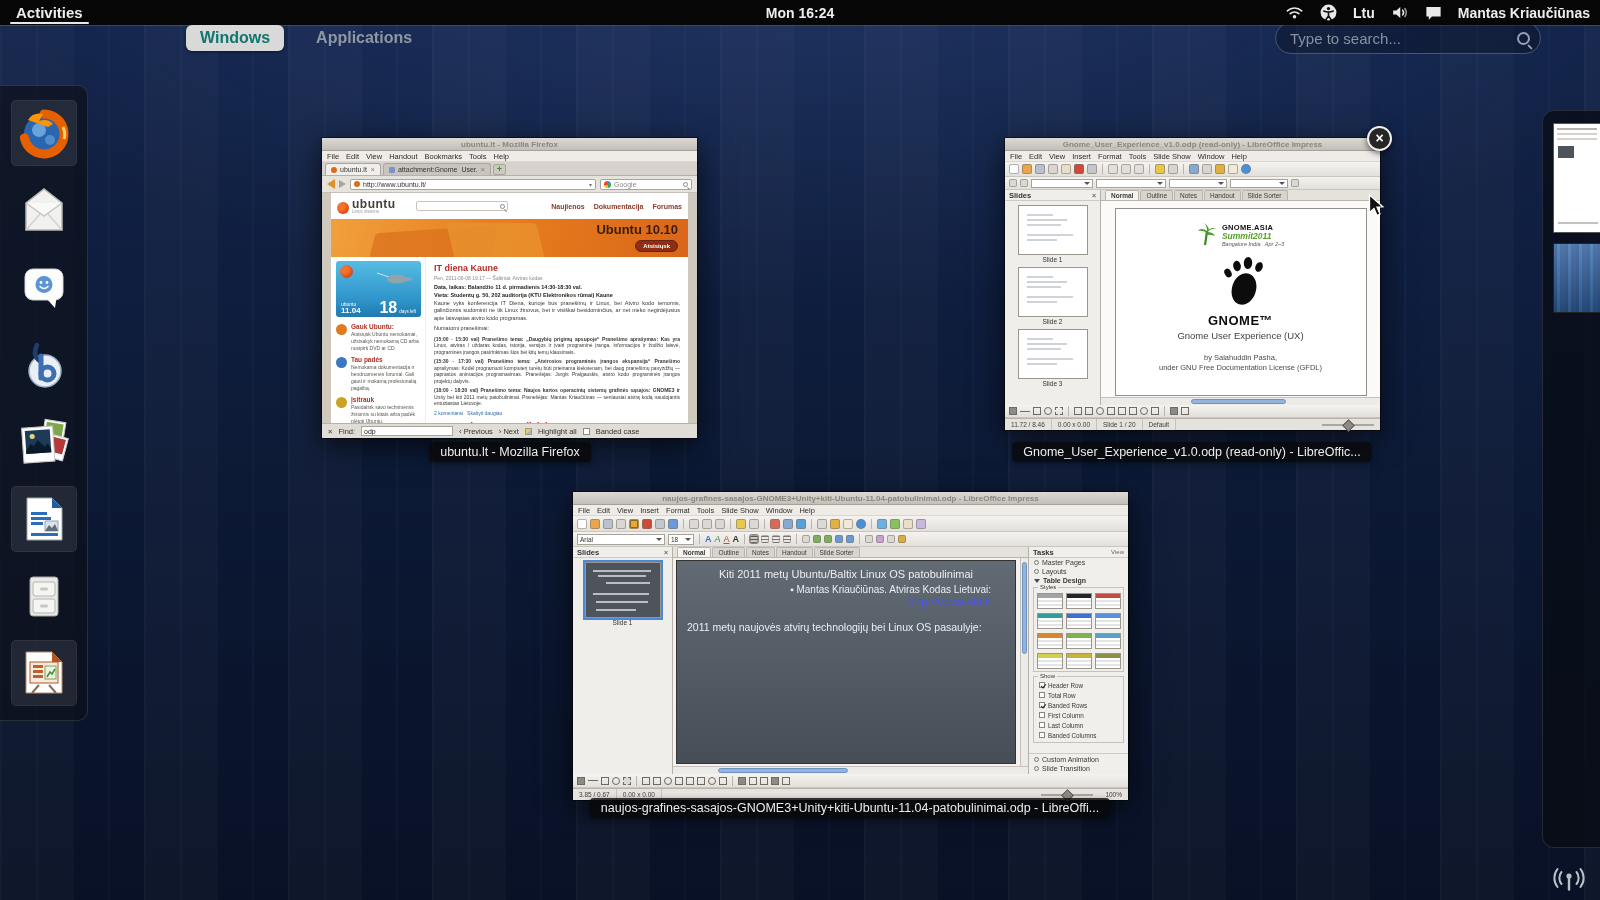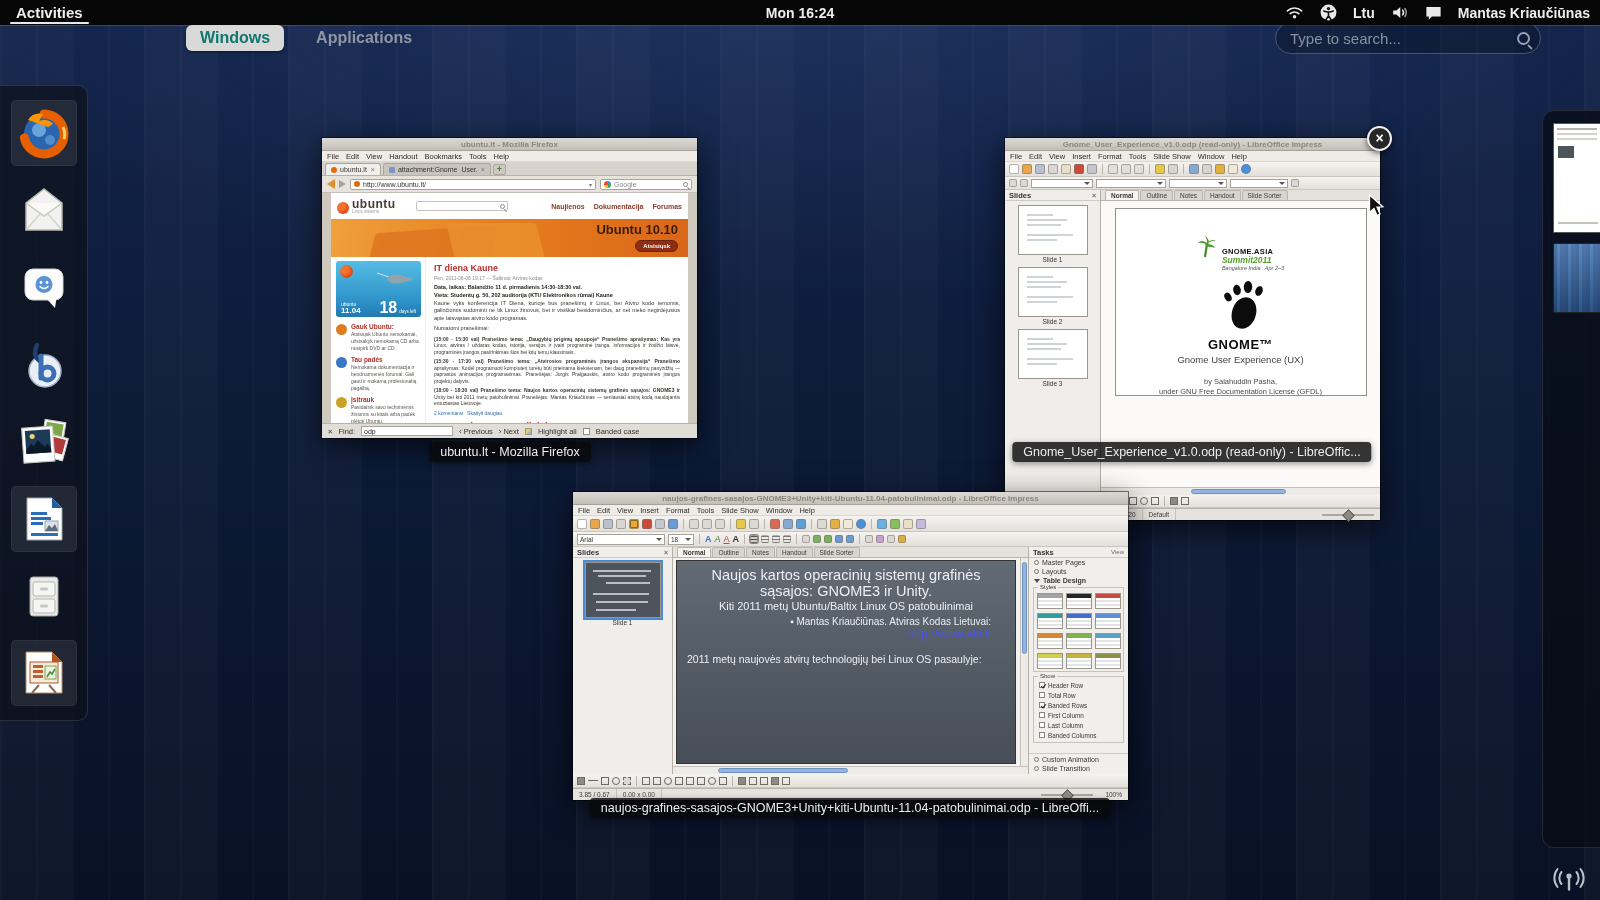--- a/index.html
+++ b/index.html
@@ -197,21 +197,21 @@
   .hscroll { height:8px; flex:0 0 8px; background:#ecebe7; border-top:1px solid #c5c1ba; position:relative; }
   .hscroll .thumb { position:absolute; top:1px; height:5px; background:#93b4dc; border:1px solid #6e93c2; border-radius:3px; }
   .vscroll { position:absolute; top:12px; bottom:9px; right:0; width:8px; background:#ecebe7; border-left:1px solid #c5c1ba; }
   .vscroll .thumb { position:absolute; left:1px; width:5px; background:#93b4dc; border:1px solid #6e93c2; border-radius:3px; }
 
   
   .g-canvas { flex:1; background:#fbfaf8; overflow:hidden; }
   .g-page { width:252px; height:188px; margin:7px auto 0 auto; background:#fff; border:1px solid #8f8f8d;
             text-align:center; overflow:hidden; }
   .summit { display:flex; align-items:center; justify-content:center; gap:5px; margin-top:14px; }
-  .summit-tx { text-align:left;margin-top:24px; }
+  .summit-tx { text-align:left; }
   .summit-brand { font-size:7.5px; font-weight:bold; color:#111; letter-spacing:.3px; }
   .summit-name { font-size:8.5px; font-weight:bold; font-style:italic; color:#56a12d; line-height:1; }
   .summit-sub { font-size:5.5px; font-style:italic; color:#555; }
   .gfoot { margin:10px auto 2px auto; width:46px; height:50px; }
   .gname { font-size:13px; font-weight:bold; color:#0c0c0c; letter-spacing:.5px; }
   .gsub { font-size:9.5px; color:#3f3f3f; margin-top:2px; }
   .gby { font-size:7.5px; color:#4a4a4a; margin-top:12px; }
   .glic { font-size:7.5px; color:#4a4a4a; margin-top:1px; }
 
   
@@ -554,21 +554,21 @@
       <span><span>‹</span> <span>Previous</span></span>
       <span><span>›</span> <span>Next</span></span>
       <span class="hl-ic"></span>
       <span>Highlight all</span>
       <span class="cb-sq"></span>
       <span>Banded case</span>
     </div>
   </div>
   <div class="caption" style="left:510px; top:442px;">ubuntu.lt - Mozilla Firefox</div>
 
-  <div class="win" style="left:1005px; top:138px; width:375px; height:382px;">
+  <div class="win" style="left:1005px; top:138px; width:375px; height:292px;">
     <div class="tbarw nowrap">Gnome_User_Experience_v1.0.odp (read-only) - LibreOffice Impress</div>
     <div class="mbar">
 
     <span class="mi">File</span>
         <span class="mi">Edit</span>
         <span class="mi">View</span>
         <span class="mi">Insert</span>
         <span class="mi">Format</span>
         <span class="mi">Tools</span>
         <span class="mi">Slide Show</span>
@@ -827,21 +827,20 @@
         <div class="vtabs">
 
         <span class="vtab">Normal</span>
             <span class="vtab">Outline</span>
             <span class="vtab">Notes</span>
             <span class="vtab">Handout</span>
             <span class="vtab">Slide Sorter</span>
           </div>
         <div class="n-canvas">
           <div class="n-page">
-            <div class="n-title">Naujos kartos operacinių sistemų grafinės sąsajos: GNOME3 ir Unity.</div>
             <div class="n-sub">Kiti 2011 metų Ubuntu/Baltix Linux OS patobulinimai</div>
             <div class="n-bullet"><span>▪</span>&nbsp;<span>Mantas Kriaučiūnas. Atviras Kodas Lietuvai:</span></div>
             <div class="n-link">http://www.akl.lt</div>
             <div class="n-intro">2011 metų naujovės atvirų technologijų bei Linux OS pasaulyje:</div>
           </div>
           <div class="vscroll" style="top:0; bottom:0;">
             <span class="thumb" style="top:4px; height:92px;"></span>
           </div>
         </div>
         <div class="hscroll">

